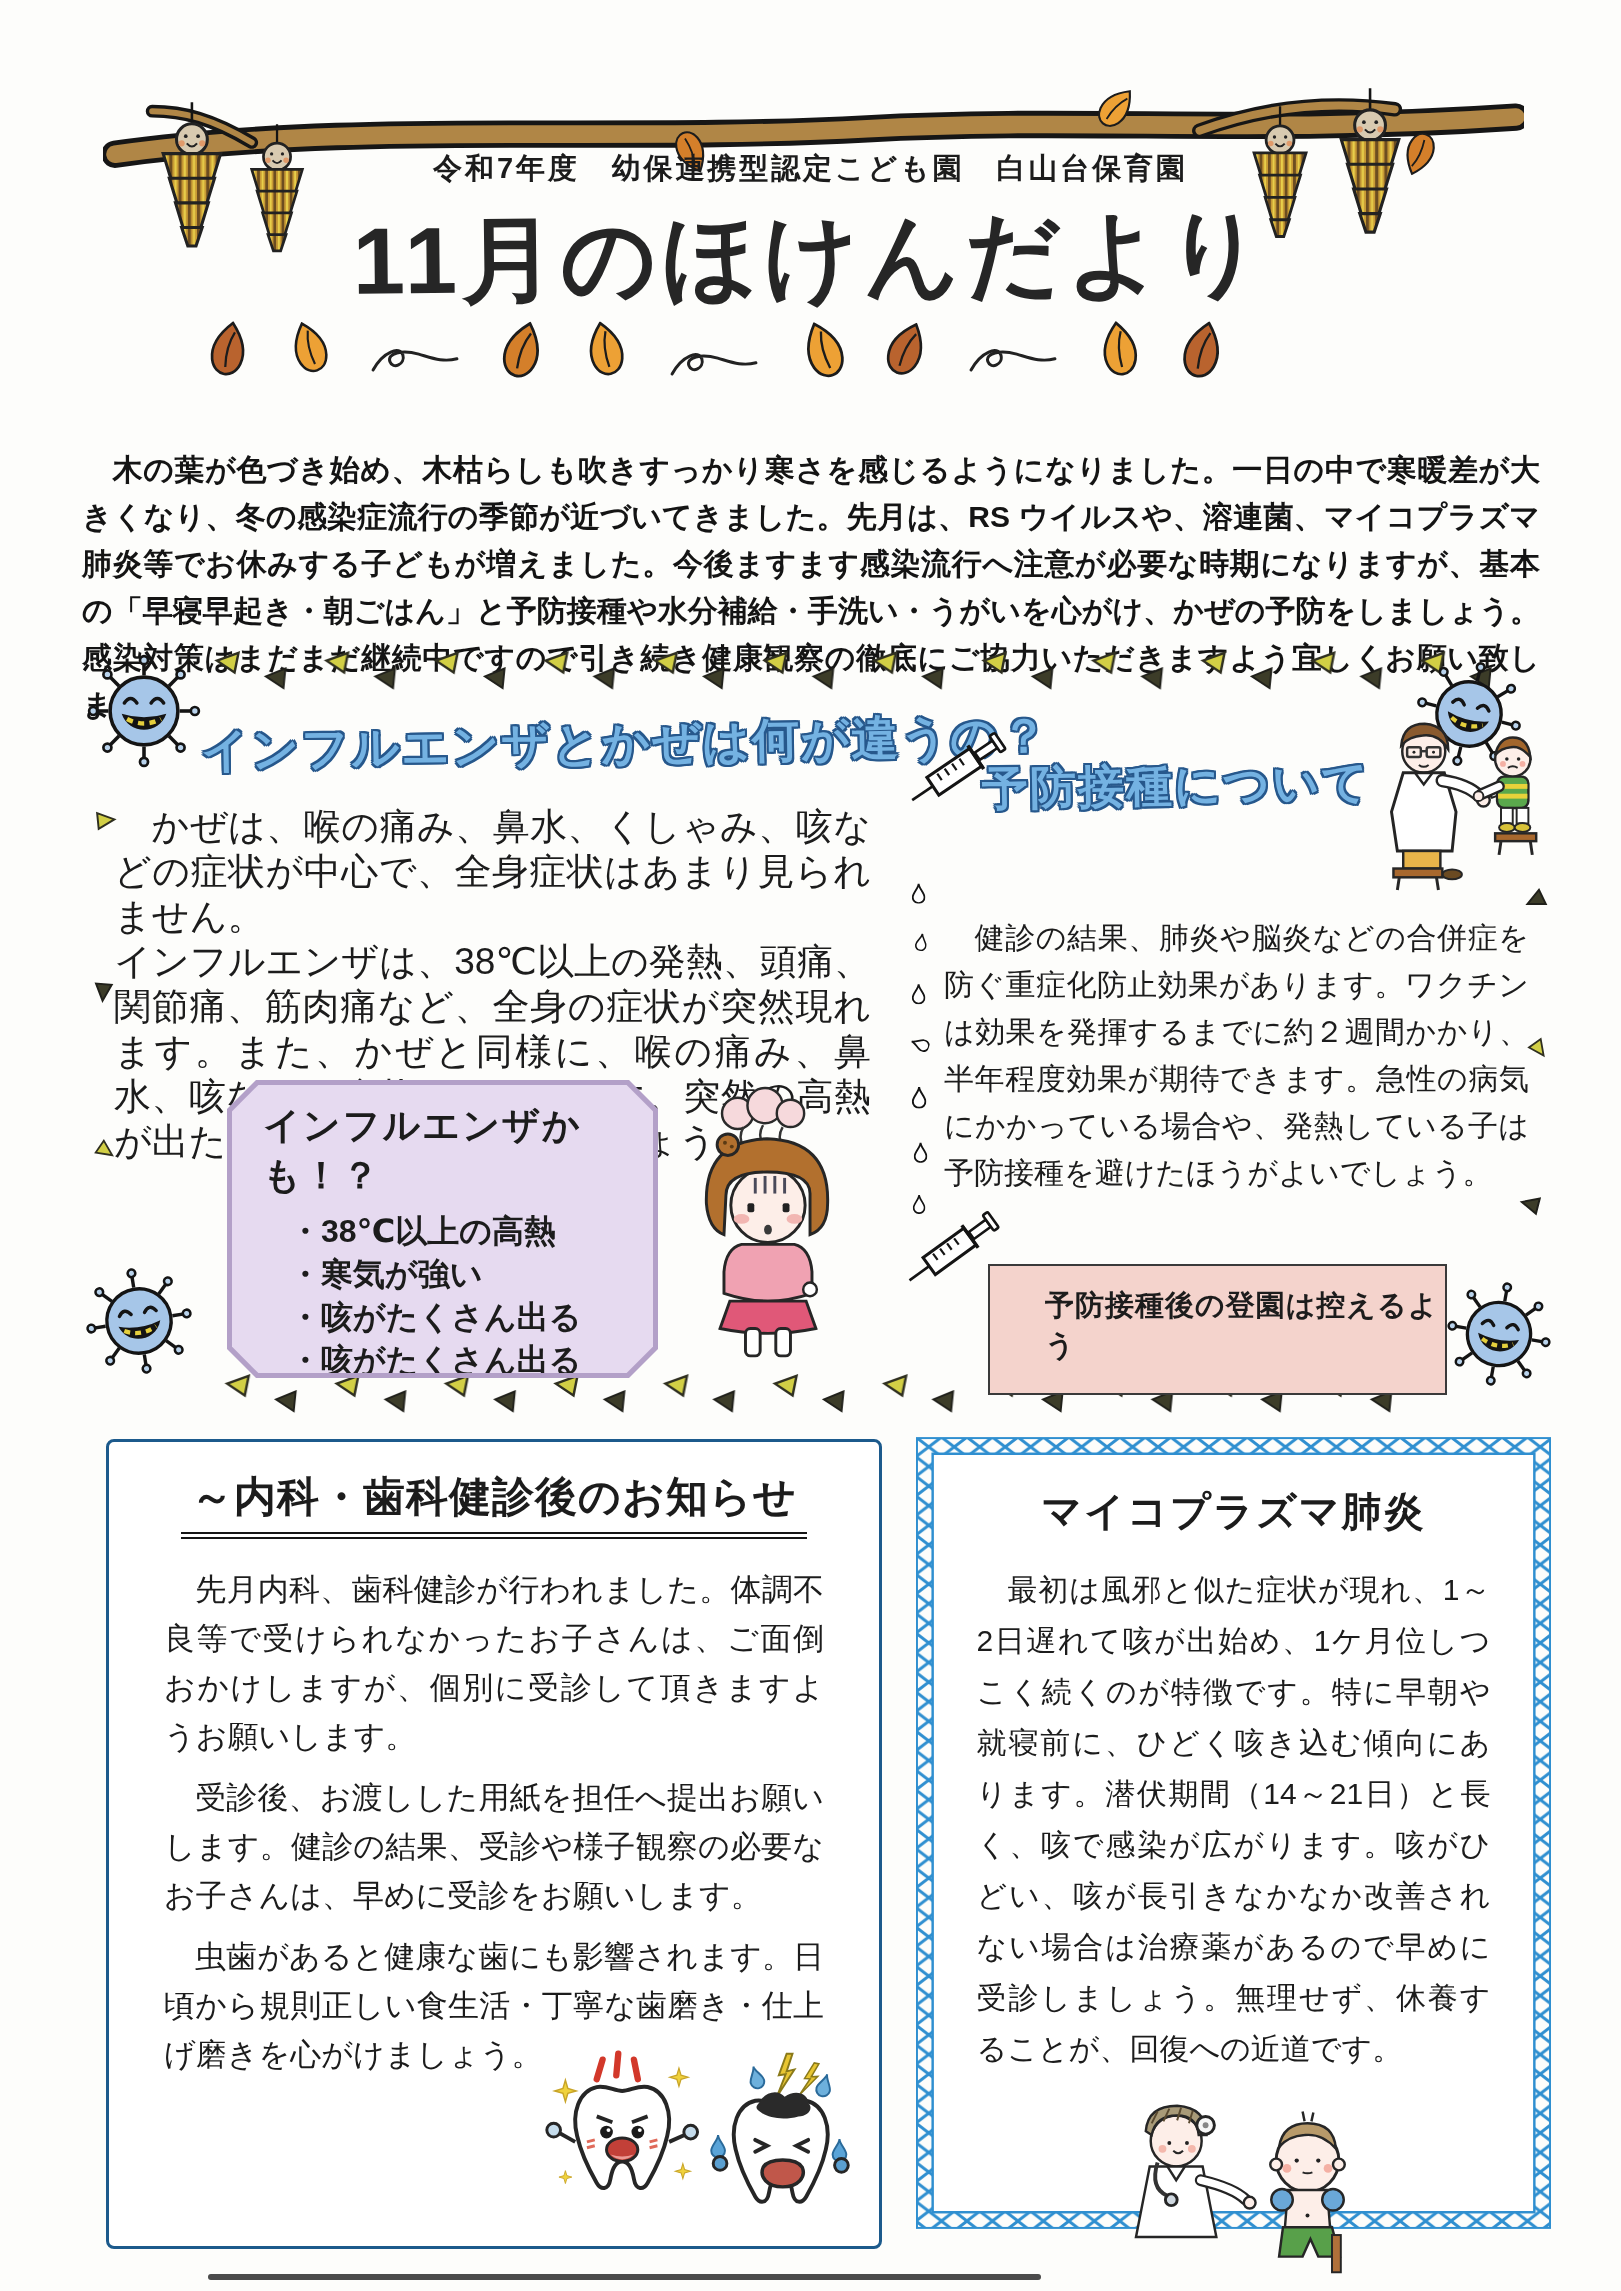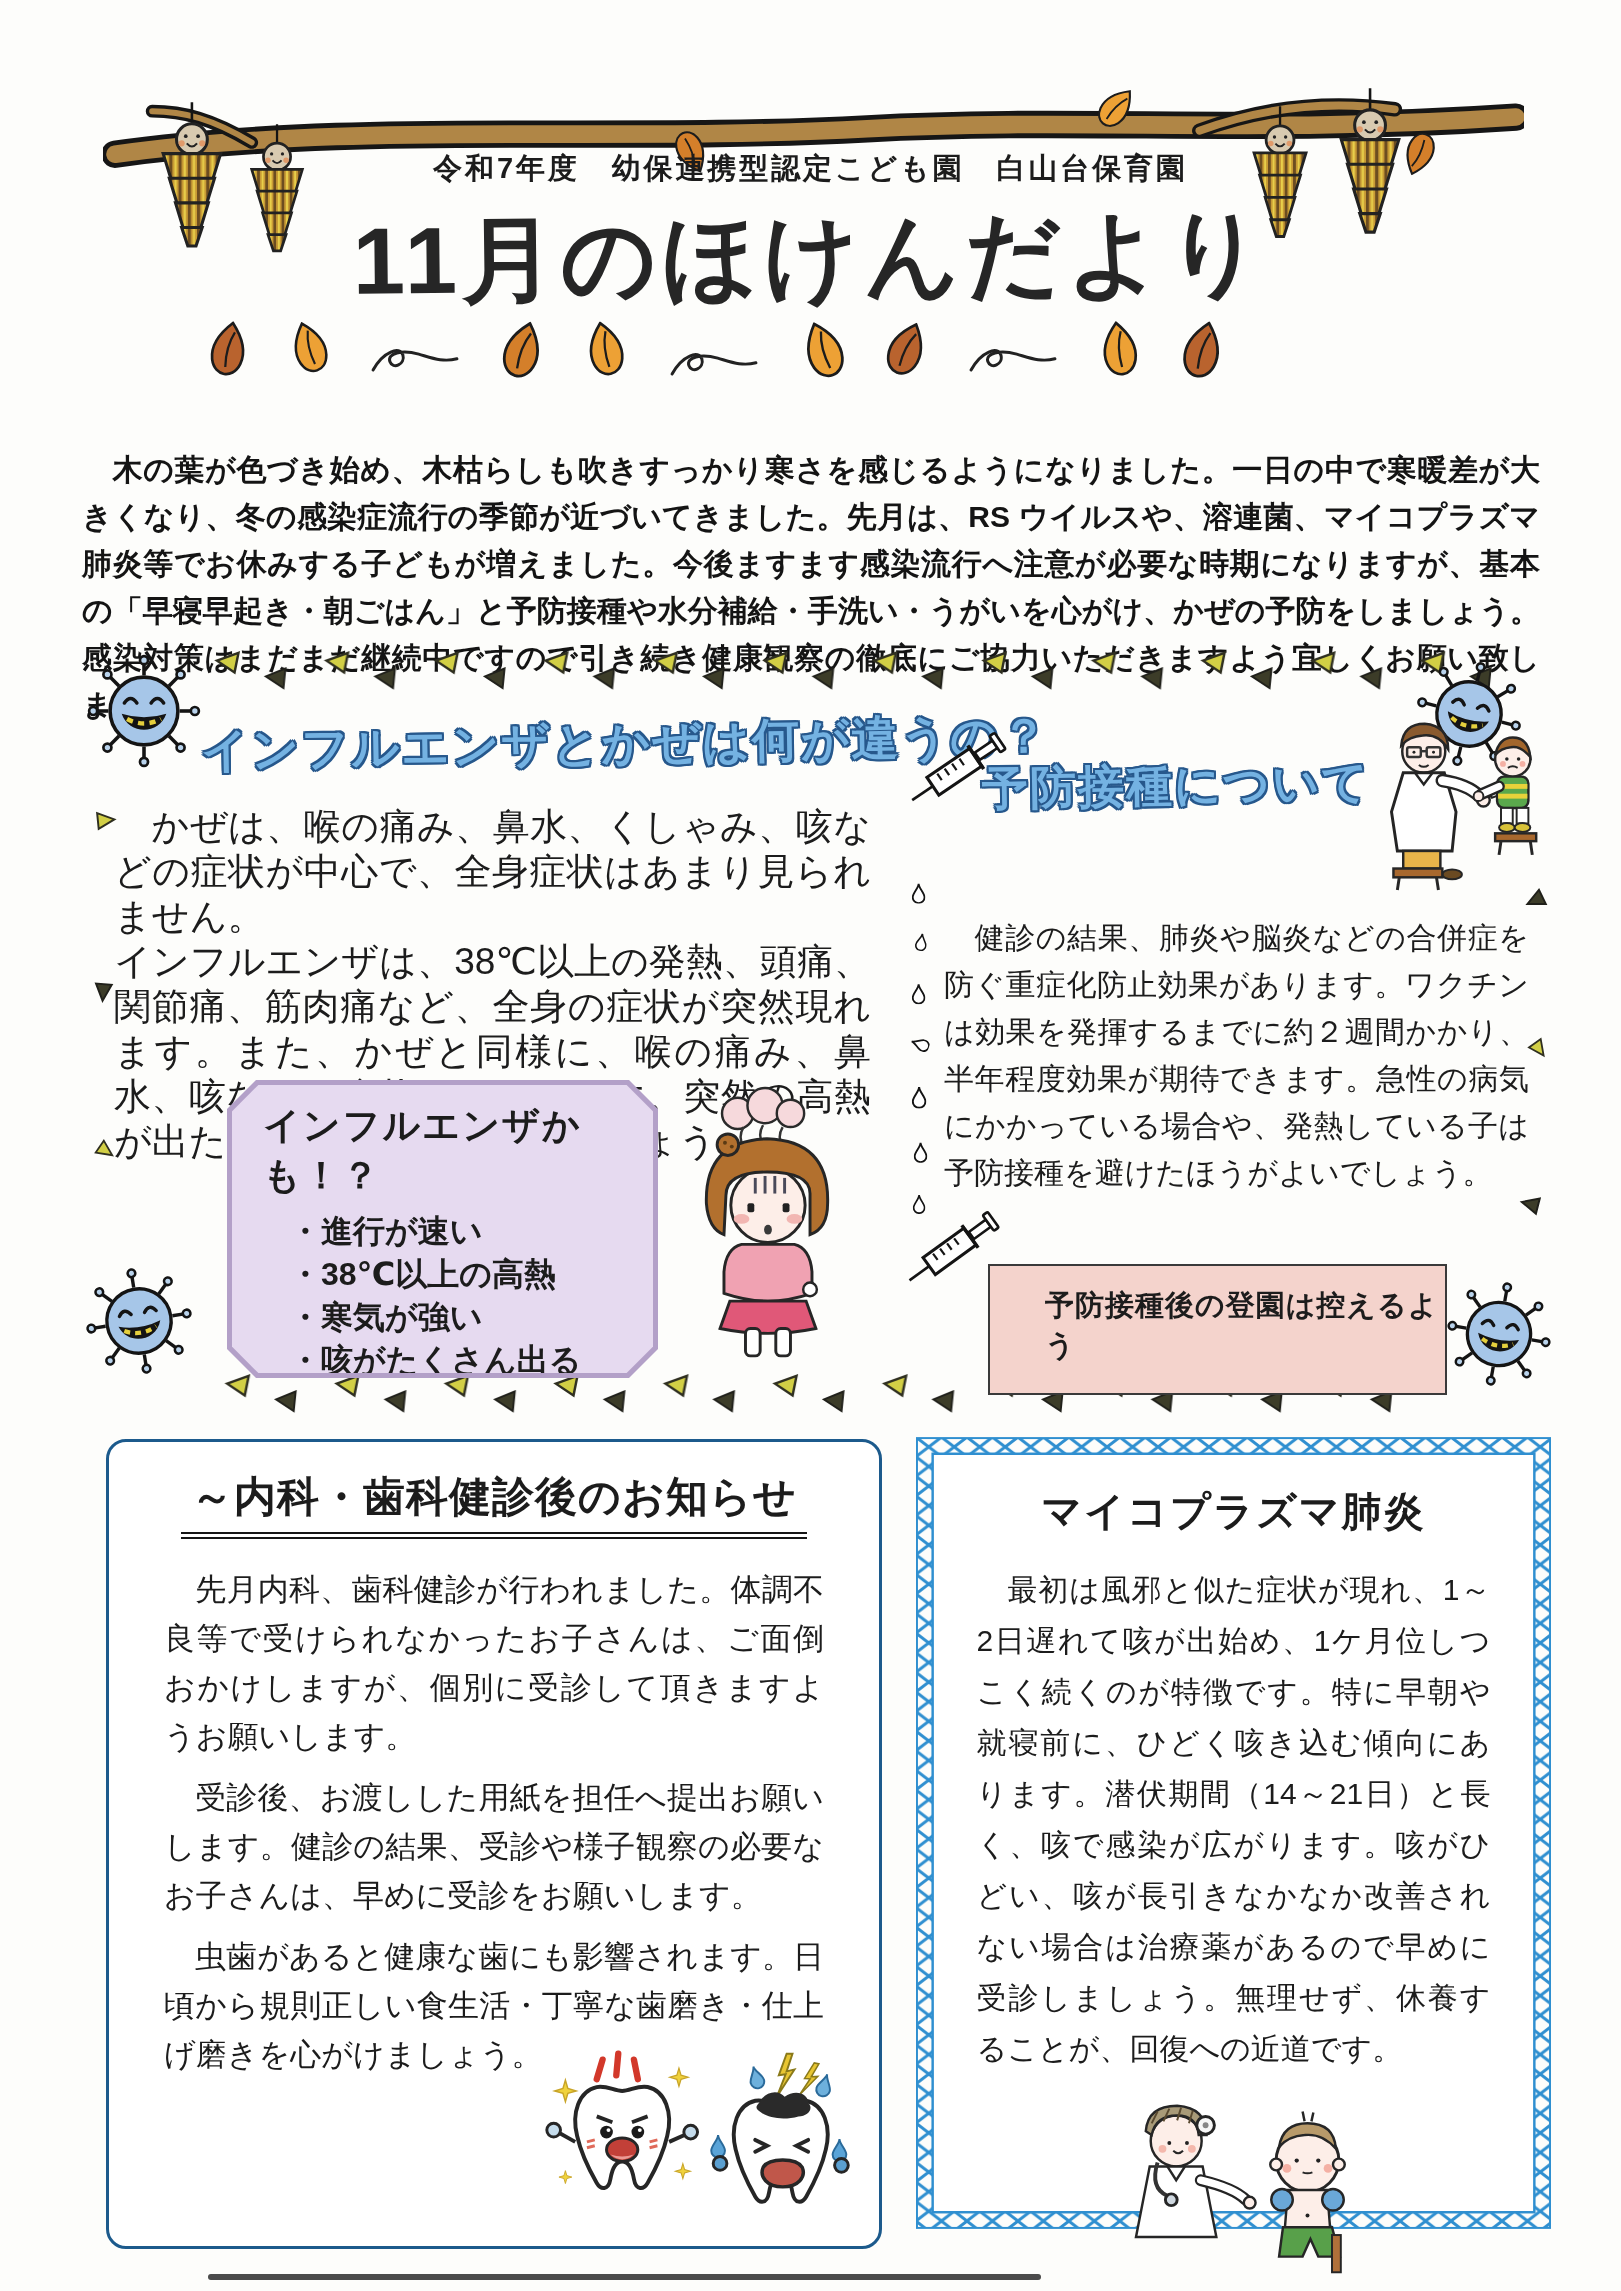--- a/index.html
+++ b/index.html
@@ -44,21 +44,21 @@
   
   .vaccine-body{position:absolute;left:944px;top:884px;width:585px;font-size:30px;
                 line-height:47px;text-align:justify;}
   .notice-box{position:absolute;left:988px;top:1264px;width:459px;height:131px;
               background:#f4d3cc;border:2.9px solid #3a3a3a;box-sizing:border-box;}
   .notice-l1{margin:19.6px 0 0 55px;font-size:29px;font-weight:800;letter-spacing:1px;}
   .notice-l2{margin:11.8px 0 0 208px;font-size:29px;font-weight:800;letter-spacing:1px;}
 
   
   .checkup-box{position:absolute;left:106px;top:1439px;width:776px;height:810px;
-               border:3.9px solid #1c5a8c;border-radius:20px;background:#fff;box-sizing:border-box;}
+               border:3.9px solid #1c5a8c;border-radius:8px;background:#fff;box-sizing:border-box;}
   .checkup-heading-wrap{text-align:center;margin-top:27.4px;}
   .checkup-heading{display:inline-block;font-size:42px;font-weight:900;letter-spacing:1px;
                    border-bottom:7.8px double #161616;padding:0 9.8px 6.9px;}
   .checkup-body{margin:25.5px 43px 0;font-size:31px;line-height:49px;text-align:justify;}
   .checkup-body p{margin:12px;}
   .teeth-pos{position:absolute;right:17.6px;bottom:9.8px;}
 
   
   .myco-box{position:absolute;left:916px;top:1437px;width:635px;height:792px;}
   .myco-border{position:absolute;left:0;top:0;}
@@ -286,21 +286,20 @@
 
   <div class="sec-heading flu-heading">インフルエンザとかぜは何が違うの？</div>
   <div class="flu-body">
     <p>　かぜは、喉の痛み、鼻水、くしゃみ、咳などの症状が中心で、全身症状はあまり見られません。</p>
     <p>インフルエンザは、38℃以上の発熱、頭痛、関節痛、筋肉痛など、全身の症状が突然現れます。また、かぜと同様に、喉の痛み、鼻水、咳などの症状も見られます。突然の高熱が出たら病院で診てもらいましょう。</p>
   </div>
 
   <div class="flu-box-outer">
     <div class="flu-box-inner">
       <div class="flu-box-title">インフルエンザかも！？</div>
-      <div class="flu-box-item">・進行が速い</div>
       <div class="flu-box-item">・38℃以上の高熱</div>
       <div class="flu-box-item">・寒気が強い</div>
       <div class="flu-box-item">・咳がたくさん出る</div>
       <div class="flu-box-item">・咳がたくさん出る</div>
     </div>
   </div>
 
   <svg class="abs sick-girl-pos" width="176" height="284" viewBox="0 0 180 290">
     <g fill="#f6d9dc" stroke="#2a2a2a" stroke-width="2.5">
       <circle cx="60" cy="38" r="16"></circle>

